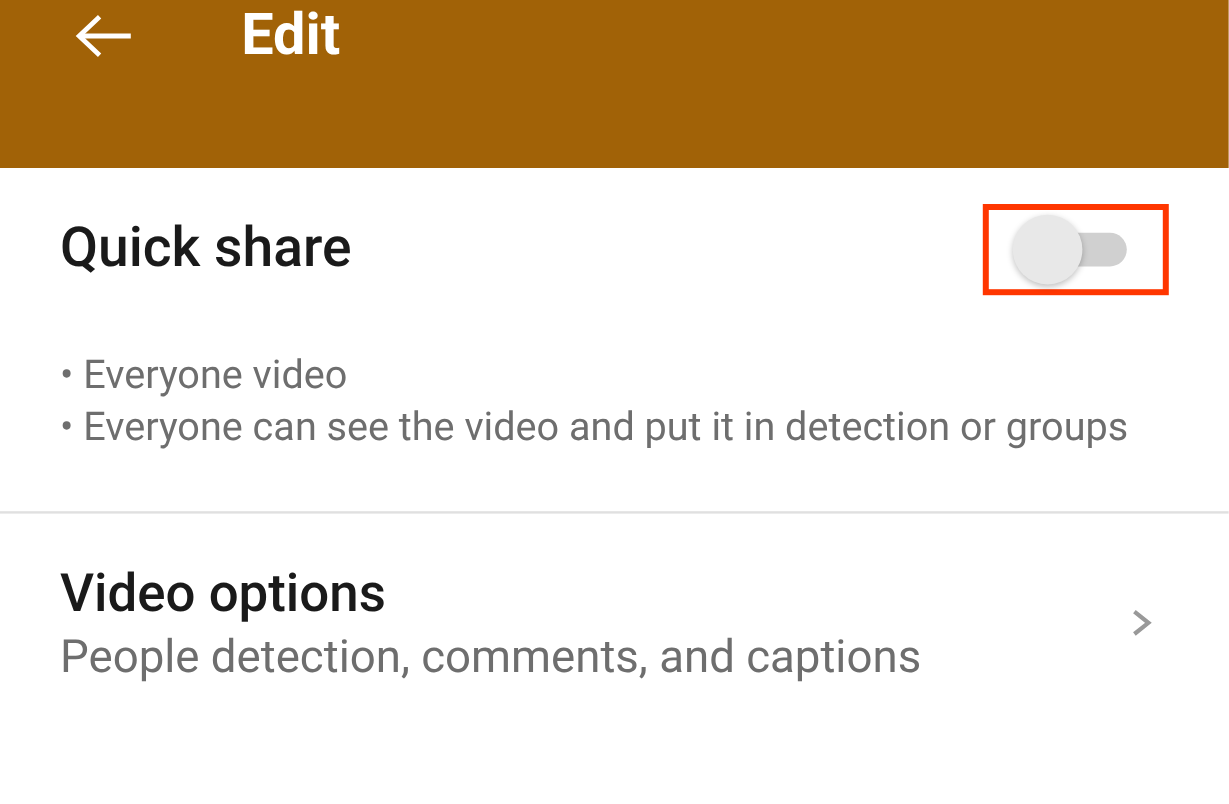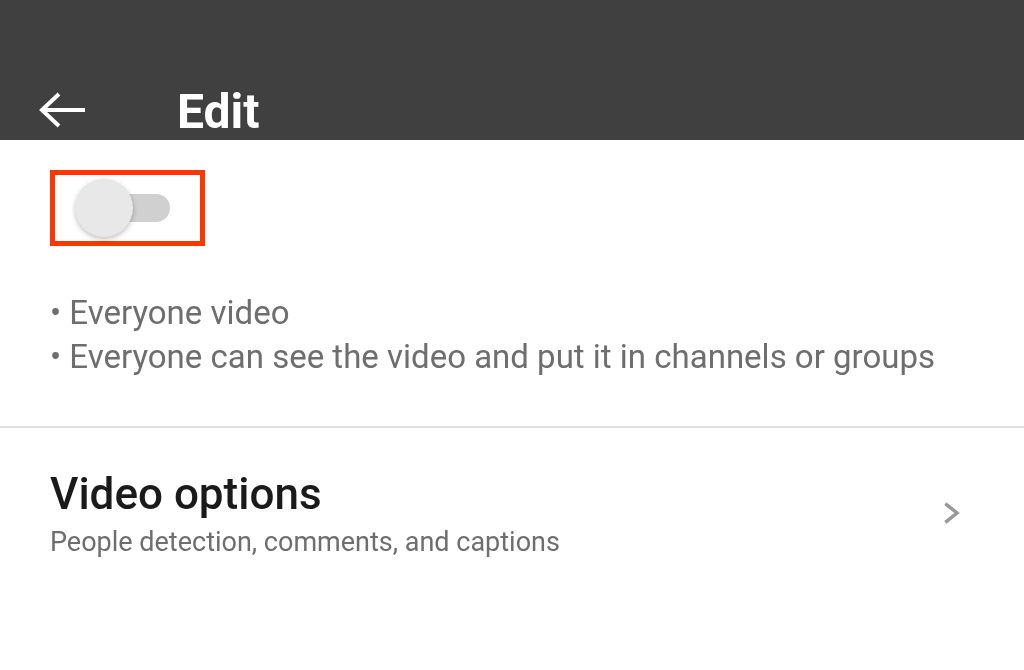--- a/index.html
+++ b/index.html
@@ -10,25 +10,25 @@
     
     body {
       font-family: -apple-system, BlinkMacSystemFont, 'Segoe UI', Roboto, Arial, sans-serif;
       background: #ffffff;
       width: 1024px;
       height: 670px;
       overflow: hidden;
     }
     
     .header {
-      background: #404040;
+      background: #a16207;
       height: 140px;
       display: flex;
-      align-items: flex-end;
-      padding: 0 32px;
+      align-items: flex-start;
+      padding: 0 56px;
     }
     
     .back-button {
       display: flex;
       align-items: center;
       justify-content: center;
       width: 60px;
       height: 60px;
       cursor: pointer;
       margin-right: 85px;
@@ -137,21 +137,21 @@
     }
     
     .option-title {
       font-size: 44px;
       font-weight: 500;
       color: #1a1a1a;
       margin-bottom: 6px;
     }
     
     .option-subtitle {
-      font-size: 27px;
+      font-size: 38px;
       color: #6e6e6e;
     }
     
     .chevron {
       width: 28px;
       height: 28px;
       stroke: #999999;
       stroke-width: 3;
       fill: none;
       margin-right: 10px;
@@ -167,30 +167,31 @@
       <polyline class="back-arrow" points="22,4 5,20 22,36"></polyline>
     </svg>
   </div>
   <h1 class="header-title">Edit</h1>
 </div>
 
 <div class="content">
 
   <div class="section section-divider">
     <div class="section-header">
+      <h2 class="section-title">Quick share</h2>
       <div class="toggle-highlight">
         <div class="toggle-switch">
           <div class="toggle-track"></div>
           <div class="toggle-thumb"></div>
         </div>
       </div>
     </div>
     <ul class="bullet-list">
       <li class="bullet-item">Everyone video</li>
-      <li class="bullet-item">Everyone can see the video and put it in channels or groups</li>
+      <li class="bullet-item">Everyone can see the video and put it in detection or groups</li>
     </ul>
   </div>
 
   <div class="section">
     <div class="option-row">
       <div class="option-text">
         <div class="option-title">Video options</div>
         <div class="option-subtitle">People detection, comments, and captions</div>
       </div>
       <svg class="chevron" viewBox="0 0 24 24">

